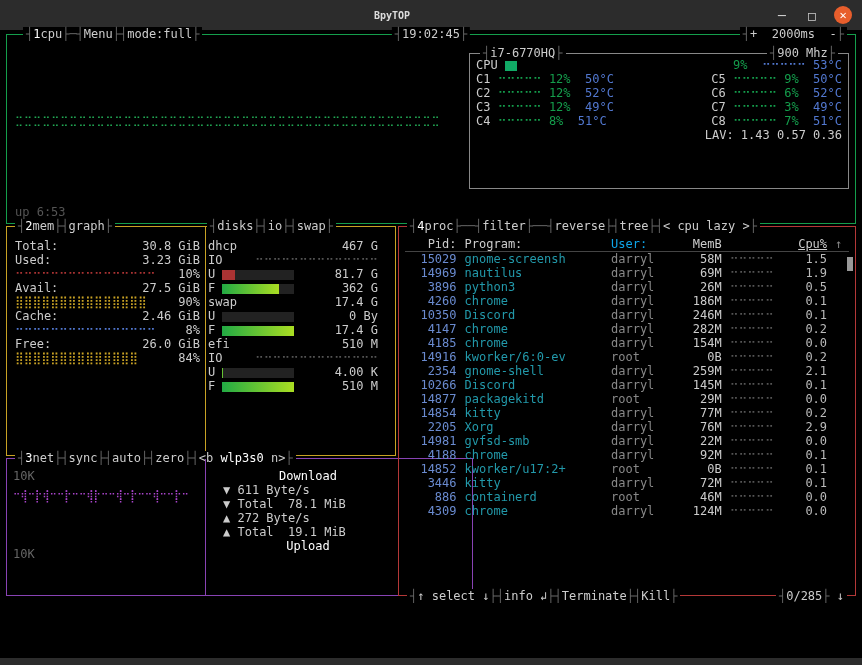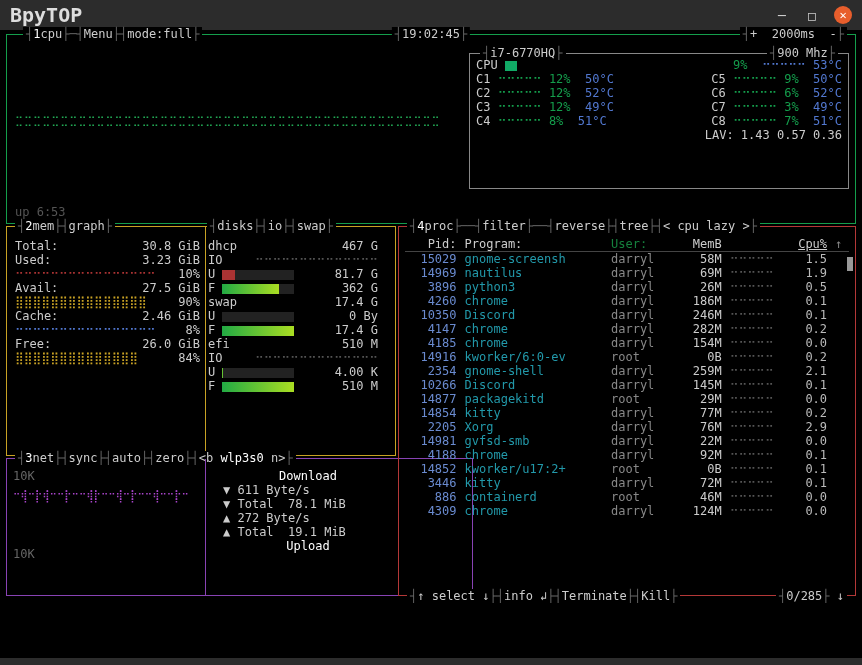--- a/index.html
+++ b/index.html
@@ -1,18 +1,18 @@
 <!DOCTYPE html>
 <html><head>
 <meta charset="utf-8">
 <style>
 html,body{margin:0;padding:0;background:#2c2c2c;font-family:monospace;font-size:12px;color:#ccc;width:862px;height:665px;overflow:hidden}
 .win{background:#2c2c2c;width:862px;height:665px;position:relative}
 .titlebar{height:30px;background:#2c2c2c;display:flex;align-items:center;padding:0 10px;color:#ddd}
-.title{flex:1;text-align:left;font-size:20px;font-weight:bold}
+.title{flex:1;text-align:center;font-size:10px;font-weight:bold}
 .winbtns{display:flex;gap:14px;align-items:center}
 .winbtn{width:16px;height:16px;display:flex;align-items:center;justify-content:center;font-size:13px;color:#ccc}
 .closewin{width:18px;height:18px;border-radius:50%;background:#e85e2c;color:#fff;font-size:12px;line-height:18px;text-align:center}
 .term{background:#000;padding:4px;height:620px;position:relative}
 .box{position:absolute;border:1px solid;box-sizing:border-box}
 .cpu-box{left:6px;top:4px;right:6px;height:190px;border-color:#149e4c}
 .mem-box{left:6px;top:196px;width:390px;height:230px;border-color:#c8a224}
 .net-box{left:6px;top:428px;width:467px;height:138px;border-color:#8843b4}
 .proc-box{left:398px;top:196px;right:6px;height:370px;border-color:#b43838}
 .lbl{position:absolute;background:#000;padding:0 3px;top:-8px;line-height:14px}
@@ -156,21 +156,21 @@
 
   <div class="box proc-box">
    <span class="lbl r" style="left:8px"><span class="gr">┤</span><span class="wh">4</span><span class="h">proc</span><span class="gr">├──┤</span><span class="h">filter</span><span class="gr">├──┤</span><span class="h">reverse</span><span class="gr">├┤</span><span class="h">tree</span><span class="gr">├┤</span><span class="h">&lt; </span><span class="h">cpu lazy</span><span class="h"> &gt;</span><span class="gr">├</span></span>
    <div class="scrollbar"></div>
    <div class="proccontent">
     <table class="proctab">
      <tbody>
               <tr class="hdr">
       <td class="pid">Pid:</td>
       <td class="prog" style="color:#ccc">Program:</td>
-      <td class="usr" style="color:#15803d">User:</td>
+      <td class="usr" style="color:#0ea5e9">User:</td>
       <td class="memb">MemB</td>
       <td class="spark"></td>
       <td class="cpup">Cpu%</td>
       <td style="width:10px;color:#888">↑</td>
      </tr>
      </tbody>
             <tbody id="proc-body">
               <tr>
                 <td class="pid">15029</td>
                 <td class="prog">gnome-screensh</td>

